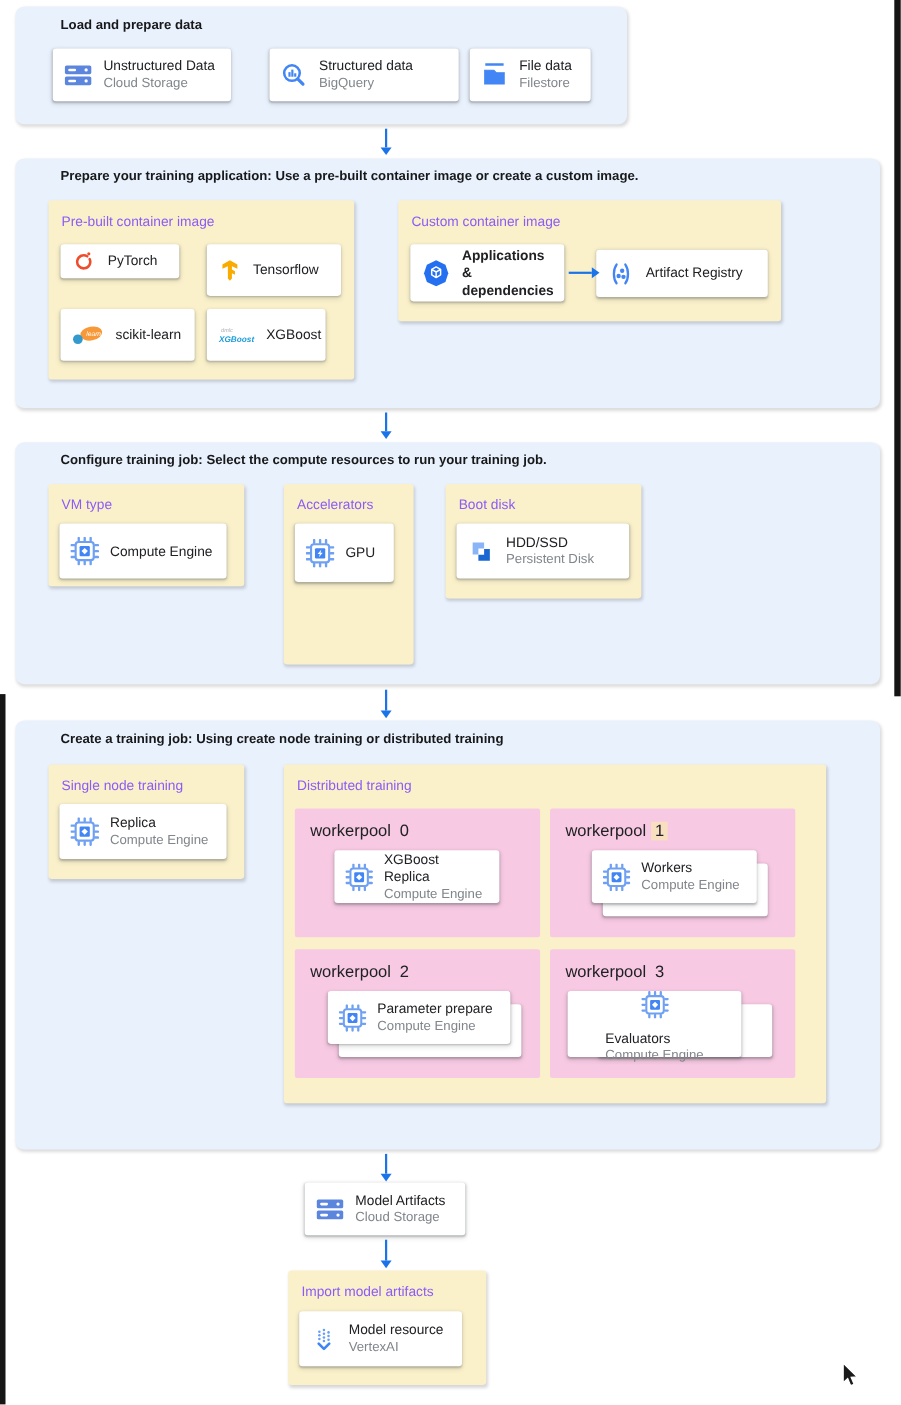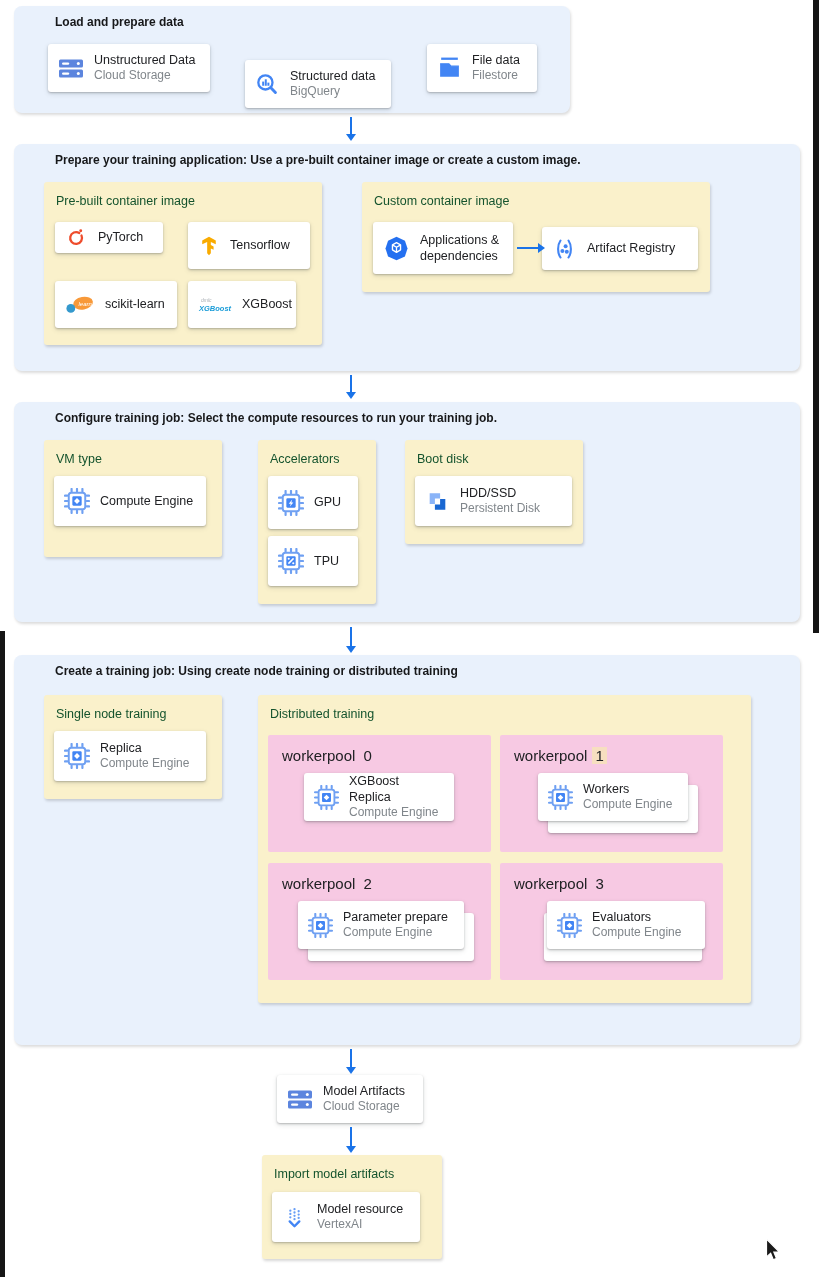--- a/index.html
+++ b/index.html
@@ -1,21 +1,21 @@
 <!DOCTYPE html>
 <html><head>
 <meta charset="utf-8">
 <style>
   html,body{margin:0;padding:0;background:#fff;}
   .canvas{position:relative;width:819px;height:1277px;background:#fff;overflow:hidden;
           font-family:"Liberation Sans",sans-serif;color:#202124;}
   .sec{position:absolute;background:#E9F1FC;border-radius:8px;box-shadow:1px 2px 3px rgba(0,0,0,.14);}
   .sec-title{position:absolute;left:11px;top:9px;font-size:12px;font-weight:700;color:#17181a;white-space:nowrap;padding-left:30px;}
   .panel{position:absolute;background:#FAF1CB;border-radius:3px;box-shadow:1px 2px 3px rgba(0,0,0,.16);}
-  .panel-label{position:absolute;left:12px;top:12px;font-size:12.5px;color:#14532d;white-space:nowrap;}
+  .panel-label{position:absolute;left:12px;top:12px;font-size:12.5px;color:#8b5cf6;white-space:nowrap;}
   .pool{position:absolute;background:#F7C9E3;border-radius:2px;}
   .pool-label{position:absolute;left:14px;top:12px;font-size:15px;color:#202124;white-space:nowrap;}
   .pool-label .num{margin-left:5px;padding:0 3px;}
   .pool-label .num.hl{background:#F7DFC0;}
   .card{position:absolute;background:#fff;border-radius:3px;display:flex;align-items:center;
         gap:10px;padding:0 10px;box-sizing:border-box;
         box-shadow:0 1px 2px rgba(60,64,67,.30),0 2px 5px rgba(60,64,67,.15);z-index:2;}
   .ghost{position:absolute;background:#fff;border-radius:3px;
          box-shadow:0 1px 2px rgba(60,64,67,.30),0 2px 5px rgba(60,64,67,.15);z-index:1;}
   .card .txt{display:flex;flex-direction:column;justify-content:center;line-height:1.3;}
@@ -65,21 +65,21 @@
         <svg width="26" height="21" viewBox="0 0 26 20">
             <use href="#storagebars"></use>
           </svg>
       </span>
       <div class="txt">
           <div class="ct">Unstructured Data</div>
         <div class="cs">Cloud Storage</div>
         </div>
     </div>
 
-    <div class="card" style="left:231px;top:38px;width:146px;height:48px;margin-top:16px;">
+    <div class="card" style="left:231px;top:38px;width:172px;height:48px;">
       <span class="icon">
         <svg width="25" height="25" viewBox="0 0 24 24">
           <circle cx="10" cy="10" r="6.8" fill="none" stroke="#4285F4" stroke-width="2.2"></circle>
           <path d="M15.2 15.2 L19.6 19.6" stroke="#4285F4" stroke-width="2.8" stroke-linecap="round"></path>
           <rect x="6.9" y="9.2" width="1.9" height="4" fill="#4285F4"></rect>
           <rect x="9.4" y="7" width="1.9" height="6.2" fill="#4285F4"></rect>
           <rect x="11.9" y="10.2" width="1.9" height="3" fill="#4285F4"></rect>
         </svg>
       </span>
       <div class="txt">
@@ -156,21 +156,21 @@
         </span>
         <div class="txt">
             <div class="ct">XGBoost</div>
           </div>
       </div>
     </div>
 
     <div class="panel" style="left:348px;top:38px;width:348px;height:110px;">
       <div class="panel-label">Custom container image</div>
 
-      <div class="card" style="left:11px;top:40px;width:140px;height:52px;">
+      <div class="card" style="left:11px;top:40px;width:140px;height:52px;font-weight:bold;">
         <span class="icon">
           <svg width="27" height="27" viewBox="0 0 24 24">
             <polygon points="12,1.5 19.5,5 21.8,12 19.5,19 12,22.5 4.5,19 2.2,12 4.5,5" fill="#2470F0"></polygon>
             <path d="M12 6.8 L15.6 8.8 V13.2 L12 15.4 L8.4 13.2 V8.8 Z M8.4 8.8 L12 10.9 L15.6 8.8 M12 10.9 V15.4" fill="none" stroke="#fff" stroke-width="1.2" stroke-linejoin="round"></path>
           </svg>
         </span>
         <div class="txt">
             <div class="ct">Applications &amp; dependencies</div>
           </div>
       </div>
@@ -192,21 +192,21 @@
           </div>
       </div>
     </div>
   </div>
 
   <div class="varrow" style="left:350px;top:375px;height:17px;"></div>
 
   <div class="sec" style="left:14px;top:402px;width:786px;height:220px;">
     <div class="sec-title">Configure training job: Select the compute resources to run your training job.</div>
 
-    <div class="panel" style="left:30px;top:38px;width:178px;height:117px;">
+    <div class="panel" style="left:30px;top:38px;width:178px;height:93px;">
       <div class="panel-label">VM type</div>
       <div class="card" style="left:10px;top:36px;width:152px;height:50px;">
         <span class="icon">
           <svg width="26" height="26" viewBox="0 0 24 24">
               <use href="#chipbase"></use>
               <use href="#chipcore"></use>
             <rect x="10.1" y="10.1" width="3.8" height="3.8" fill="#fff" transform="rotate(45 12 12)"></rect>
             </svg>
         </span>
         <div class="txt">
@@ -220,34 +220,20 @@
       <div class="card" style="left:10px;top:36px;width:90px;height:53px;">
         <span class="icon">
           <svg width="26" height="26" viewBox="0 0 24 24">
               <use href="#chipbase"></use>
               <use href="#chipcore"></use>
             <path d="M13.1 8.8 L9.9 12.6 h1.9 L11 15.3 L14.2 11.5 h-1.9 Z" fill="#fff"></path>
             </svg>
         </span>
         <div class="txt">
             <div class="ct">GPU</div>
-          </div>
-      </div>
-      <div class="card" style="left:10px;top:96px;width:90px;height:50px;">
-        <span class="icon">
-          <svg width="26" height="26" viewBox="0 0 24 24">
-              <use href="#chipbase"></use>
-              <use href="#chipcore"></use>
-            <path d="M9.6 14.4 L14.4 9.6" stroke="#fff" stroke-width="1.4"></path>
-            <circle cx="9.9" cy="9.9" r="1" fill="#fff"></circle>
-              <circle cx="14.1" cy="14.1" r="1" fill="#fff"></circle>
-            </svg>
-        </span>
-        <div class="txt">
-            <div class="ct">TPU</div>
           </div>
       </div>
     </div>
 
     <div class="panel" style="left:391px;top:38px;width:178px;height:104px;">
       <div class="panel-label">Boot disk</div>
       <div class="card" style="left:10px;top:36px;width:157px;height:50px;">
         <span class="icon">
           <svg width="25" height="25" viewBox="0 0 24 24">
             <path d="M4.5 4 h10 v5.2 h-5 v5.2 h-5 z" fill="#8AB4F8"></path>
@@ -344,21 +330,21 @@
             <div class="cs">Compute Engine</div>
             </div>
         </div>
       </div>
 
       <div class="pool" style="left:242px;top:168px;width:223px;height:117px;">
         <div class="pool-label">
           <span>workerpool</span><span class="num">3</span>
         </div>
         <div class="ghost" style="left:44px;top:50px;width:158px;height:48px;"></div>
-        <div class="card" style="left:47px;top:38px;width:158px;height:48px;">
+        <div class="card" style="left:16px;top:38px;width:158px;height:60px;flex-direction:column;">
           <span class="icon">
             <svg width="25" height="25" viewBox="0 0 24 24">
                 <use href="#chipbase"></use>
                 <use href="#chipcore"></use>
               <rect x="10.1" y="10.1" width="3.8" height="3.8" fill="#fff" transform="rotate(45 12 12)"></rect>
               </svg>
           </span>
           <div class="txt">
               <div class="ct">Evaluators</div>
             <div class="cs">Compute Engine</div>

